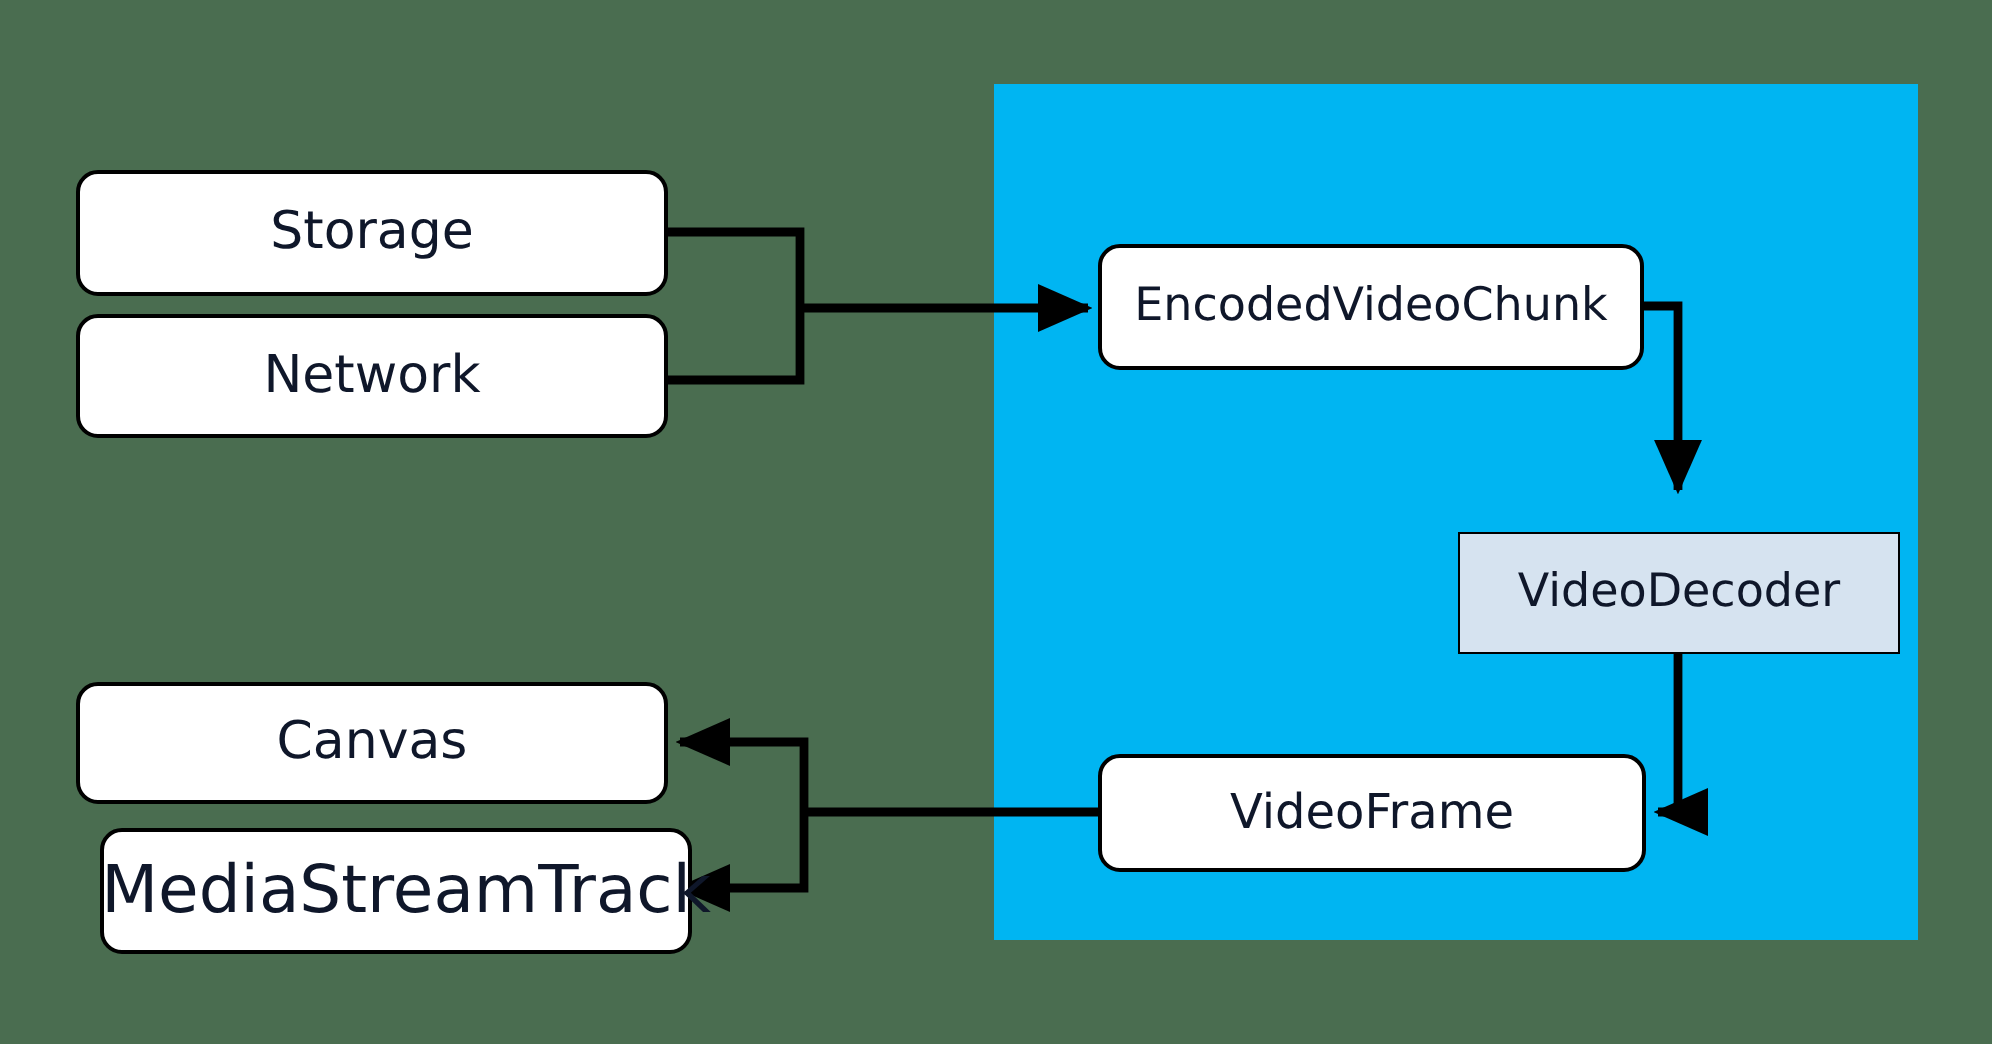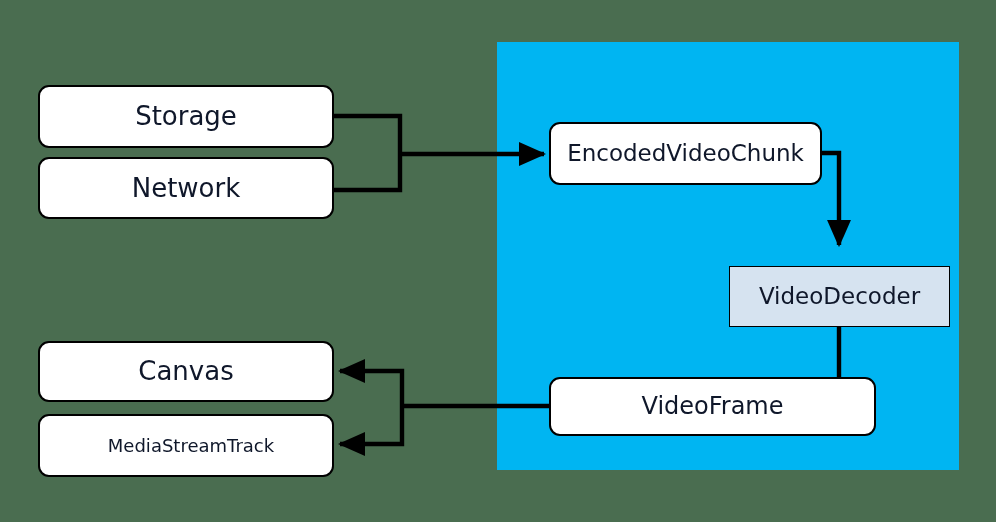--- a/index.html
+++ b/index.html
@@ -56,24 +56,24 @@
     border-radius: 0;
   }
   .node-label {
     display: block;
   }
 
   
   #node-storage           { left: 38px;  top: 85px;  width: 296px; height: 63px;  font-size: 26px; }
   #node-network           { left: 38px;  top: 157px; width: 296px; height: 62px;  font-size: 26px; text-align: right; }
   #node-canvas            { left: 38px;  top: 341px; width: 296px; height: 61px;  font-size: 26px; }
-  #node-mediastreamtrack  { left: 38px;  top: 414px; width: 296px; height: 63px;  font-size: 18px; padding-left: 10px; }
+  #node-mediastreamtrack  { left: 50px;  top: 414px; width: 296px; height: 63px;  font-size: 33px; padding-left: 10px; }
   #node-encodedvideochunk { left: 549px; top: 122px; width: 273px; height: 63px;  font-size: 23px; }
   #node-videodecoder      { left: 729px; top: 250px; width: 221px; height: 61px;  font-size: 23px; margin-top: 16px; }
-  #node-videoframe        { left: 549px; top: 377px; width: 327px; height: 59px;  font-size: 24px; }
+  #node-videoframe        { left: 549px; top: 377px; width: 274px; height: 59px;  font-size: 24px; }
 </style>
 </head>
 <body>
 
 <div id="diagram-root">
 
   <div class="panel"></div>
 
   <svg id="edge-layer" viewBox="0 0 996 522">
     <defs>

